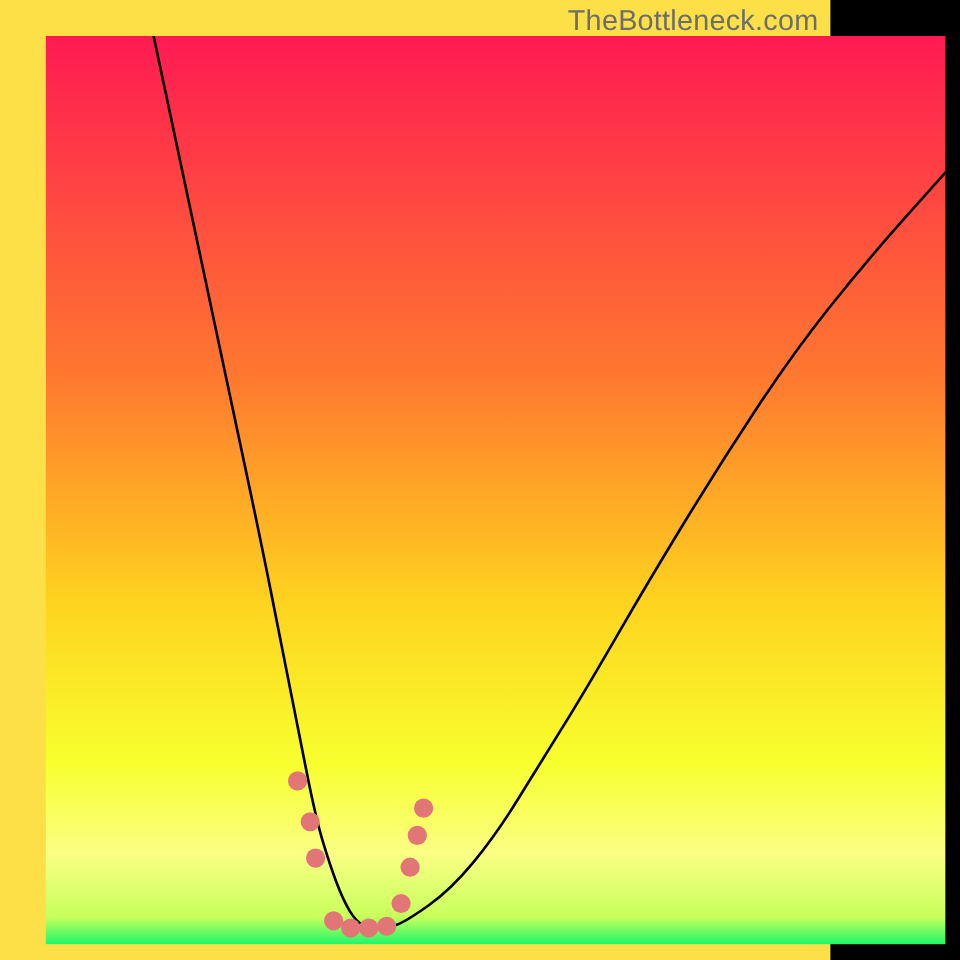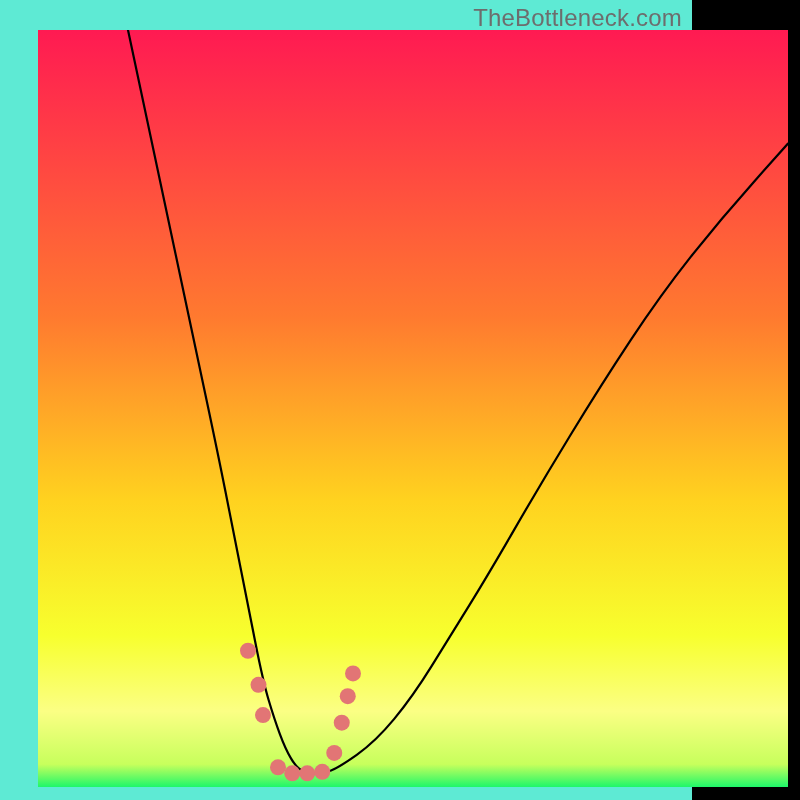--- a/index.html
+++ b/index.html
@@ -8,21 +8,21 @@
     width: 800px;
     height: 800px;
     background: #000000;
     overflow: hidden;
     font-family: Arial, Helvetica, sans-serif;
   }
   .frame {
     position: relative;
     width: 692px;
     height: 800px;
-    background: #5eead4;
+    background: #fde047;
   }
   .watermark {
     position: absolute;
     top: 4px;
     right: 10px;
     color: #6d6d6d;
     font-size: 24px;
     font-weight: 400;
     letter-spacing: 0.2px;
     z-index: 10;

